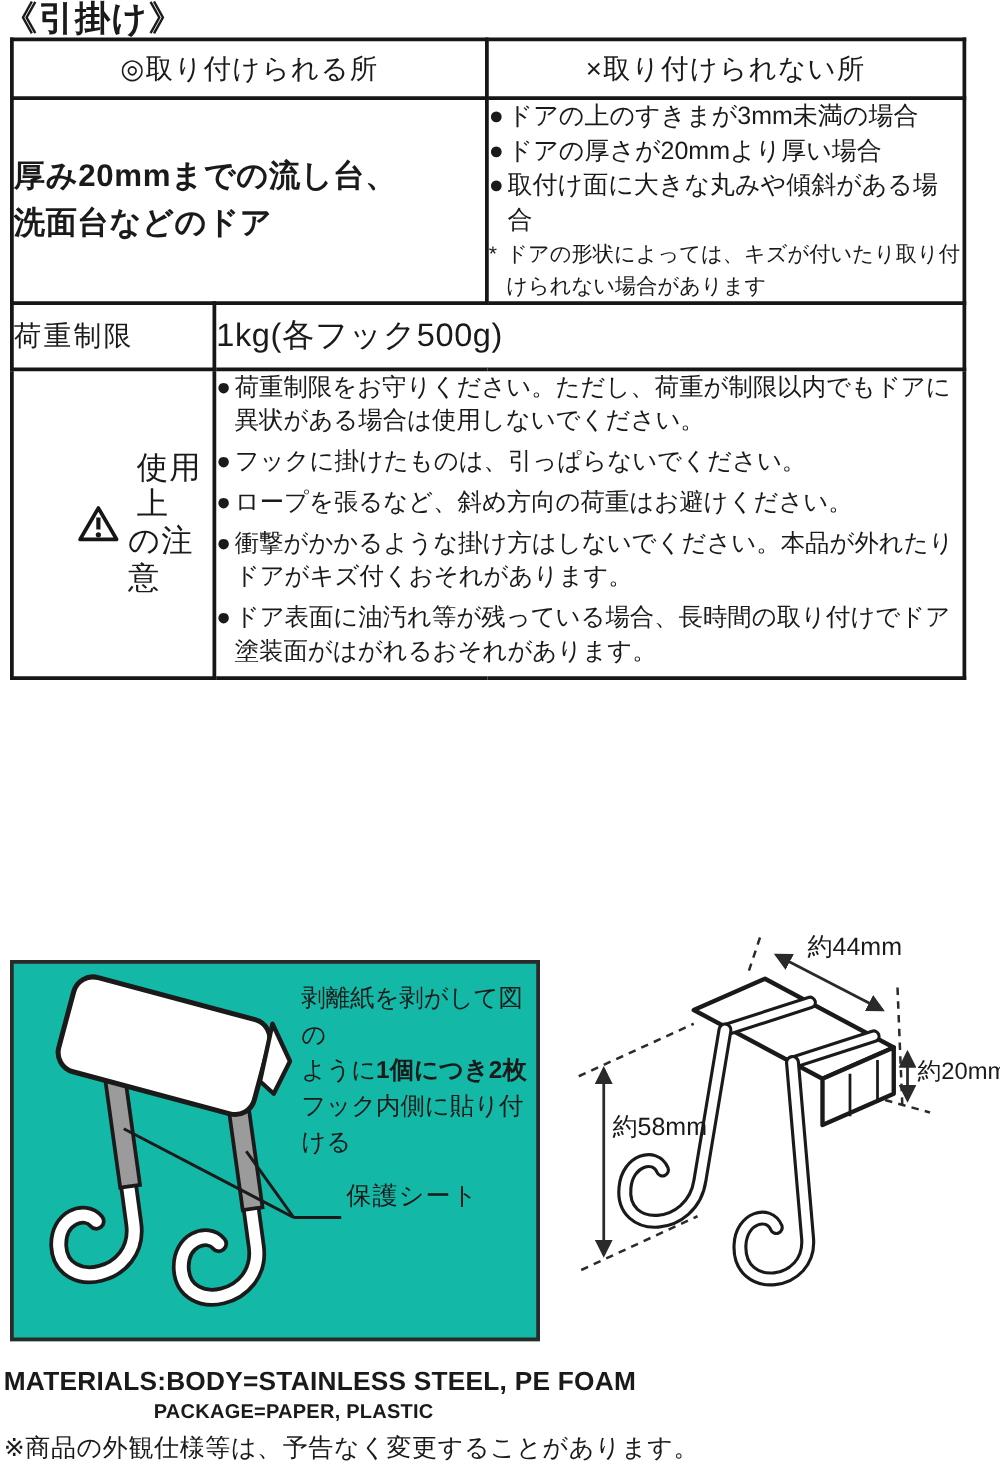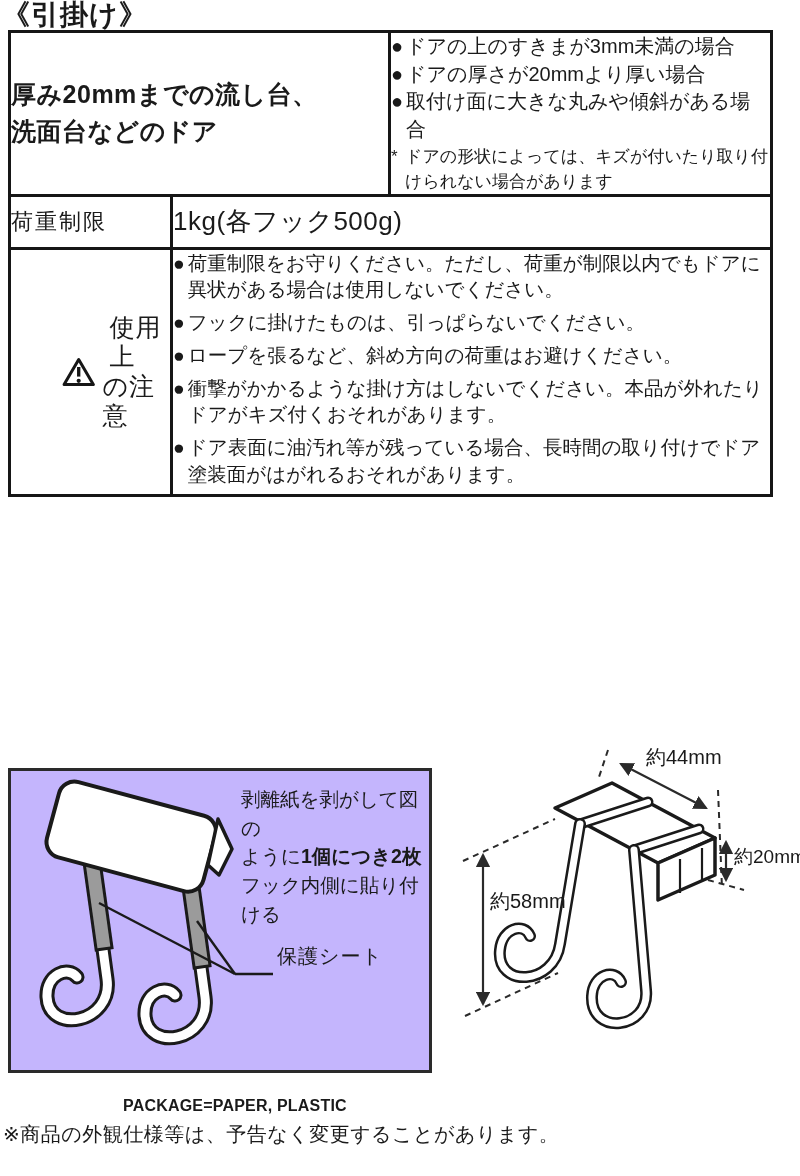--- a/index.html
+++ b/index.html
@@ -38,21 +38,21 @@
   .wavy{text-decoration-line:underline;text-decoration-style:wavy;
         text-decoration-thickness:1.5px;text-underline-offset:6px;}
   td.usage-cell{vertical-align:top;padding:12px 8px 6px 12px;}
   td.usage-cell li{font-size:19.5px;line-height:1.34;margin-bottom:7px;}
 
   .warn-icon{display:block;}
 
   
   .sec-heading{position:absolute;left:2px;top:728px;font-size:23px;font-weight:bold;letter-spacing:.5px;}
   .sheet-box{position:absolute;left:8px;top:768px;width:424px;height:305px;
-             border:3px solid #2a2a2a;box-sizing:border-box;background:#c4b5fd;}
+             border:3px solid #2a2a2a;box-sizing:border-box;background:#14b8a6;}
   .sheet-box svg{position:absolute;left:0;top:0;}
   .instr{position:absolute;left:230px;top:14px;width:185px;font-size:19.5px;line-height:1.47;}
   .sheet-label{position:absolute;left:266px;top:172px;font-size:20px;letter-spacing:1px;}
 
   .dim-diagram{position:absolute;left:440px;top:738px;}
 
   
   .footer{position:absolute;left:3px;top:1094px;width:794px;}
   .mat1{font-size:21px;font-weight:bold;letter-spacing:.2px;}
   .mat2{font-size:16px;font-weight:bold;margin-left:120px;margin-top:3px;letter-spacing:.2px;}
@@ -65,20 +65,24 @@
 
   <div class="title">《引掛け》</div>
 
   <table class="spec">
     <colgroup>
         <col style="width:162px">
         <col style="width:218px">
         <col style="width:382px">
       </colgroup>
     <tbody>
+        <tr>
+      <td class="hdr" colspan="2">◎取り付けられる所</td>
+      <td class="hdr">×取り付けられない所</td>
+    </tr>
     <tr>
       <td class="ok-cell" colspan="2">
         <div>厚み20mmまでの流し台、</div>
         <div>洗面台などのドア</div>
       </td>
       <td class="ng-cell">
         <ul class="blist">
           <li>
             <span class="dot">●</span>
             <span>ドアの上のすきまが3mm未満の場合</span>
@@ -226,17 +230,18 @@
       <line x1="181" y1="26" x2="266" y2="70" marker-start="url(#ah)" marker-end="url(#ah)"></line>
       <line x1="286" y1="104" x2="286" y2="142" marker-start="url(#ah)" marker-end="url(#ah)"></line>
       <line x1="43" y1="117" x2="43" y2="266" marker-start="url(#ah)" marker-end="url(#ah)"></line>
     </g>
     <text x="206" y="26" font-size="20" fill="#1a1a1a">約44mm</text>
     <text x="294" y="125" font-size="19" fill="#1a1a1a">約20mm</text>
     <text x="50" y="170" font-size="20" fill="#1a1a1a">約58mm</text>
   </svg>
 
   <div class="footer">
+    <div class="mat1">MATERIALS:BODY=STAINLESS STEEL, PE FOAM</div>
     <div class="mat2">PACKAGE=PAPER, PLASTIC</div>
     <div class="kome">※商品の外観仕様等は、予告なく変更することがあります。</div>
   </div>
 
 </div>
 
 </body></html>

